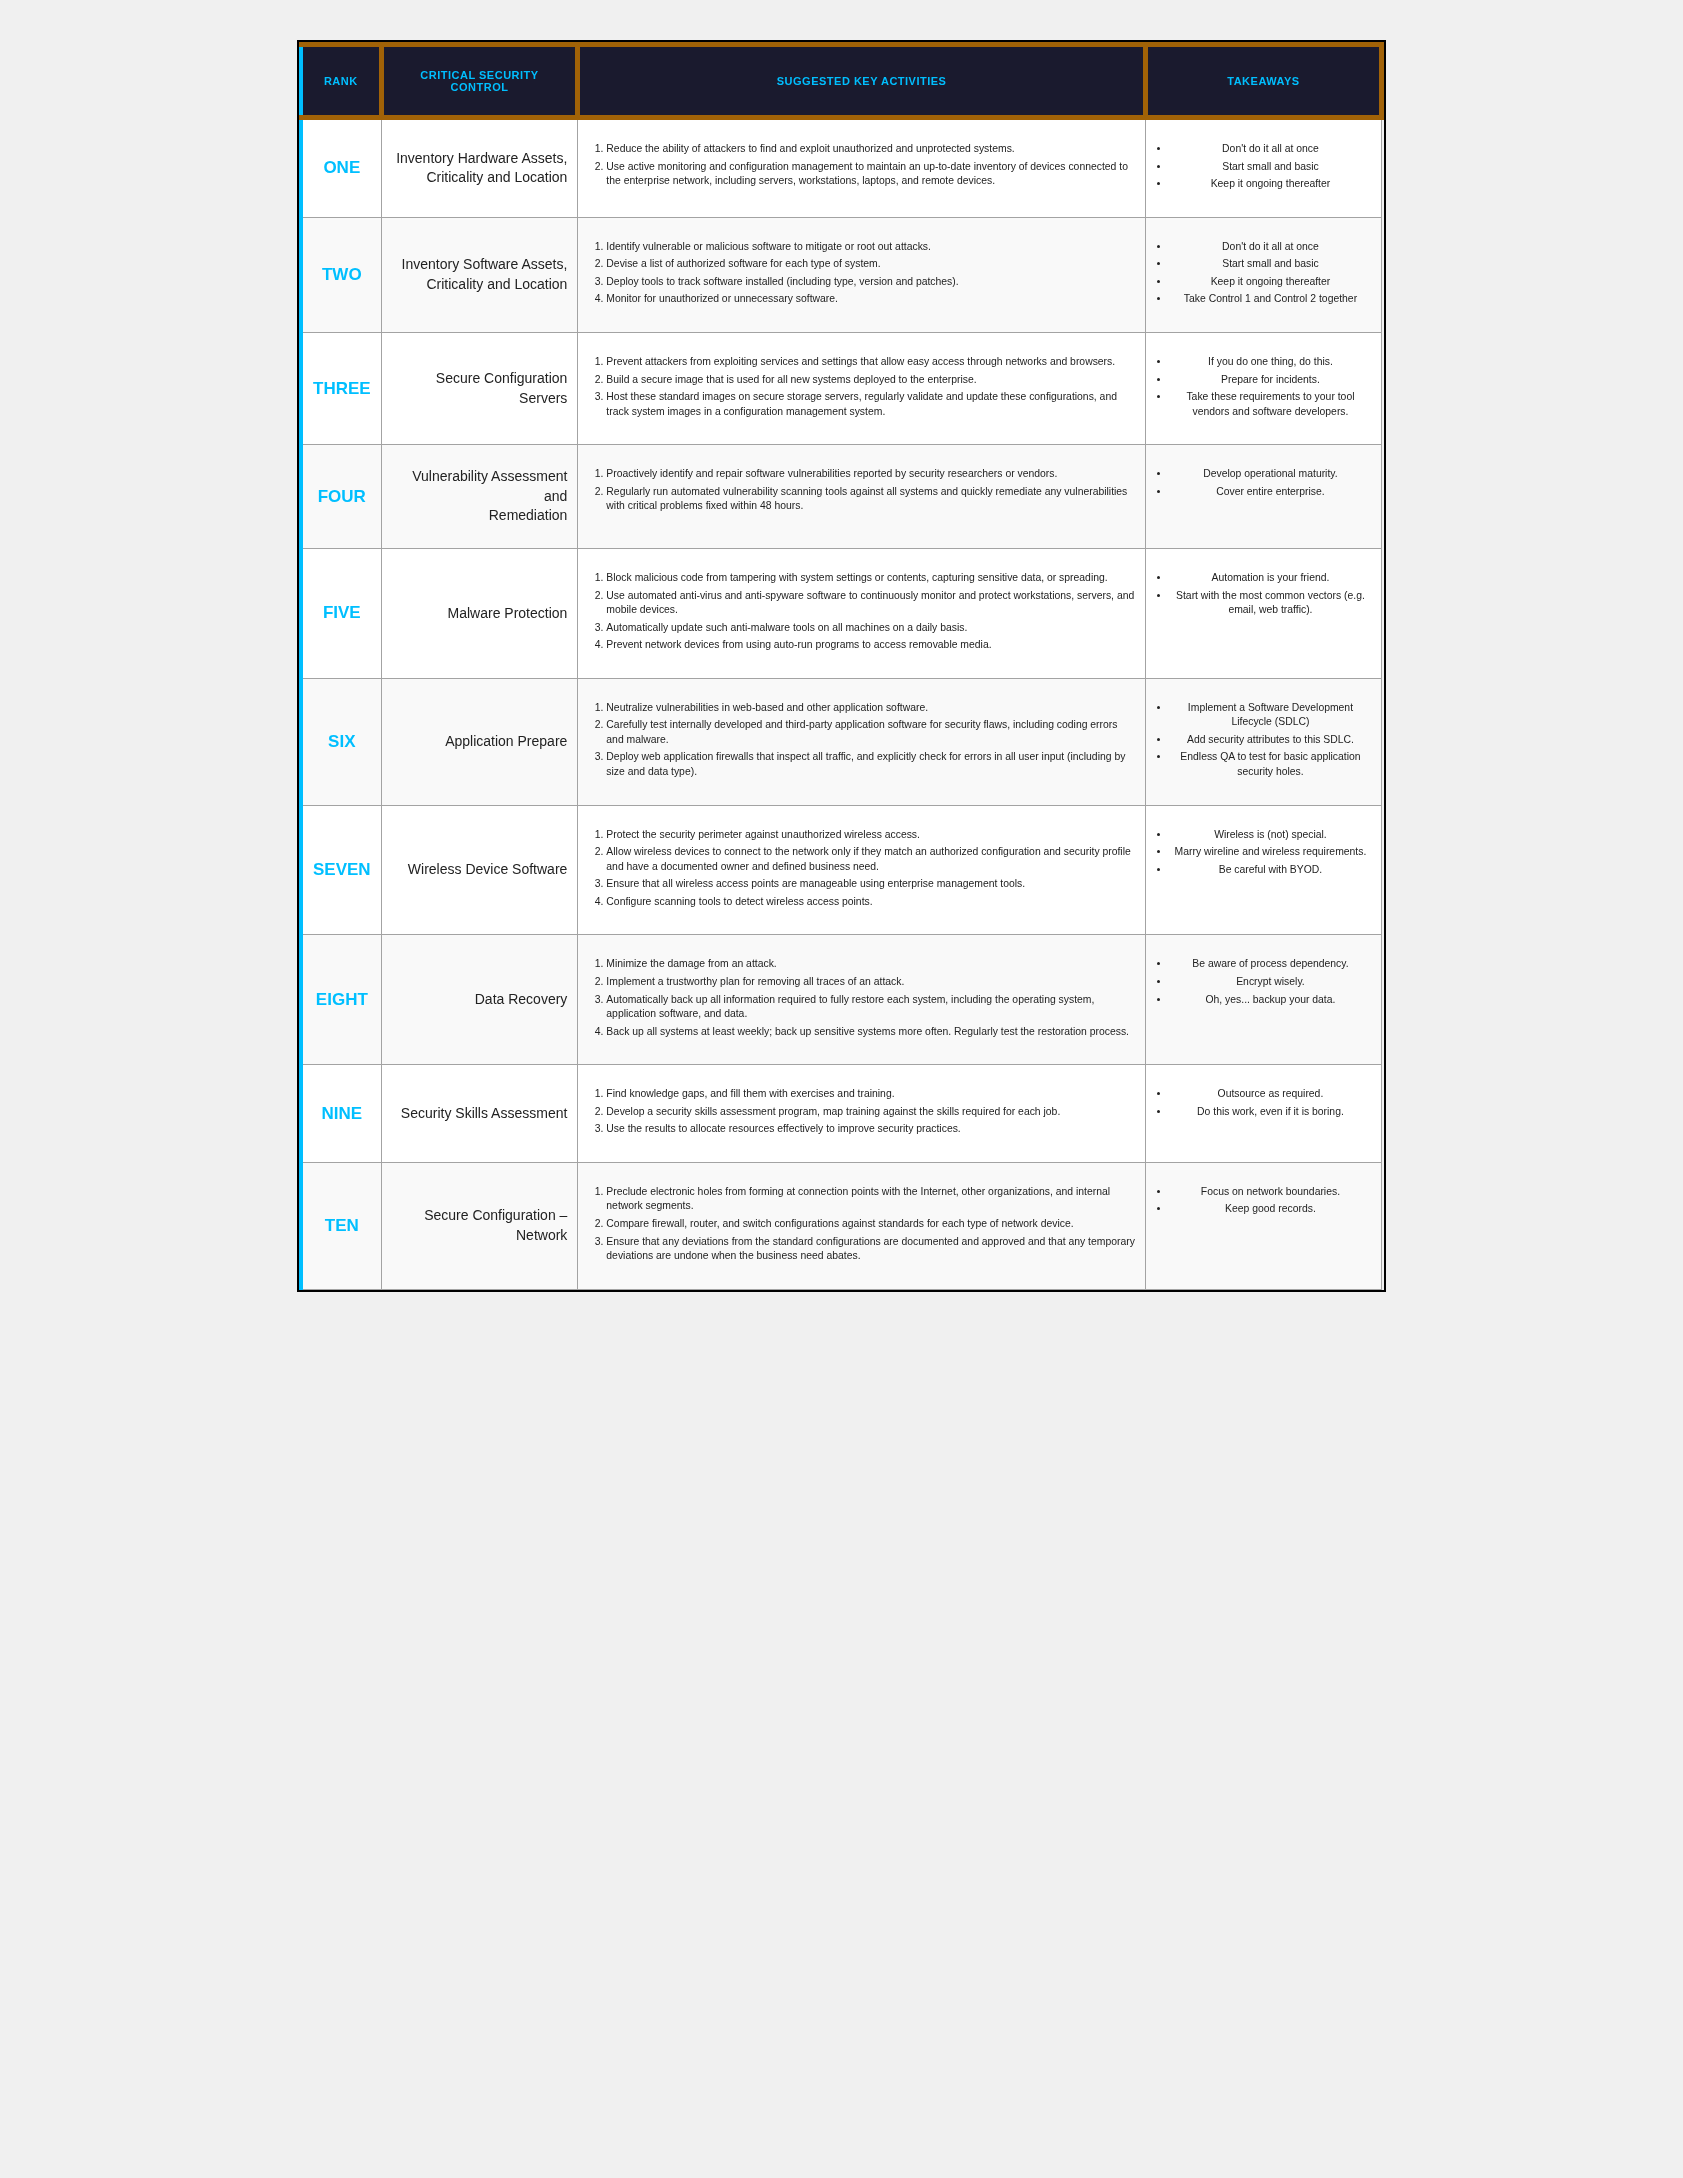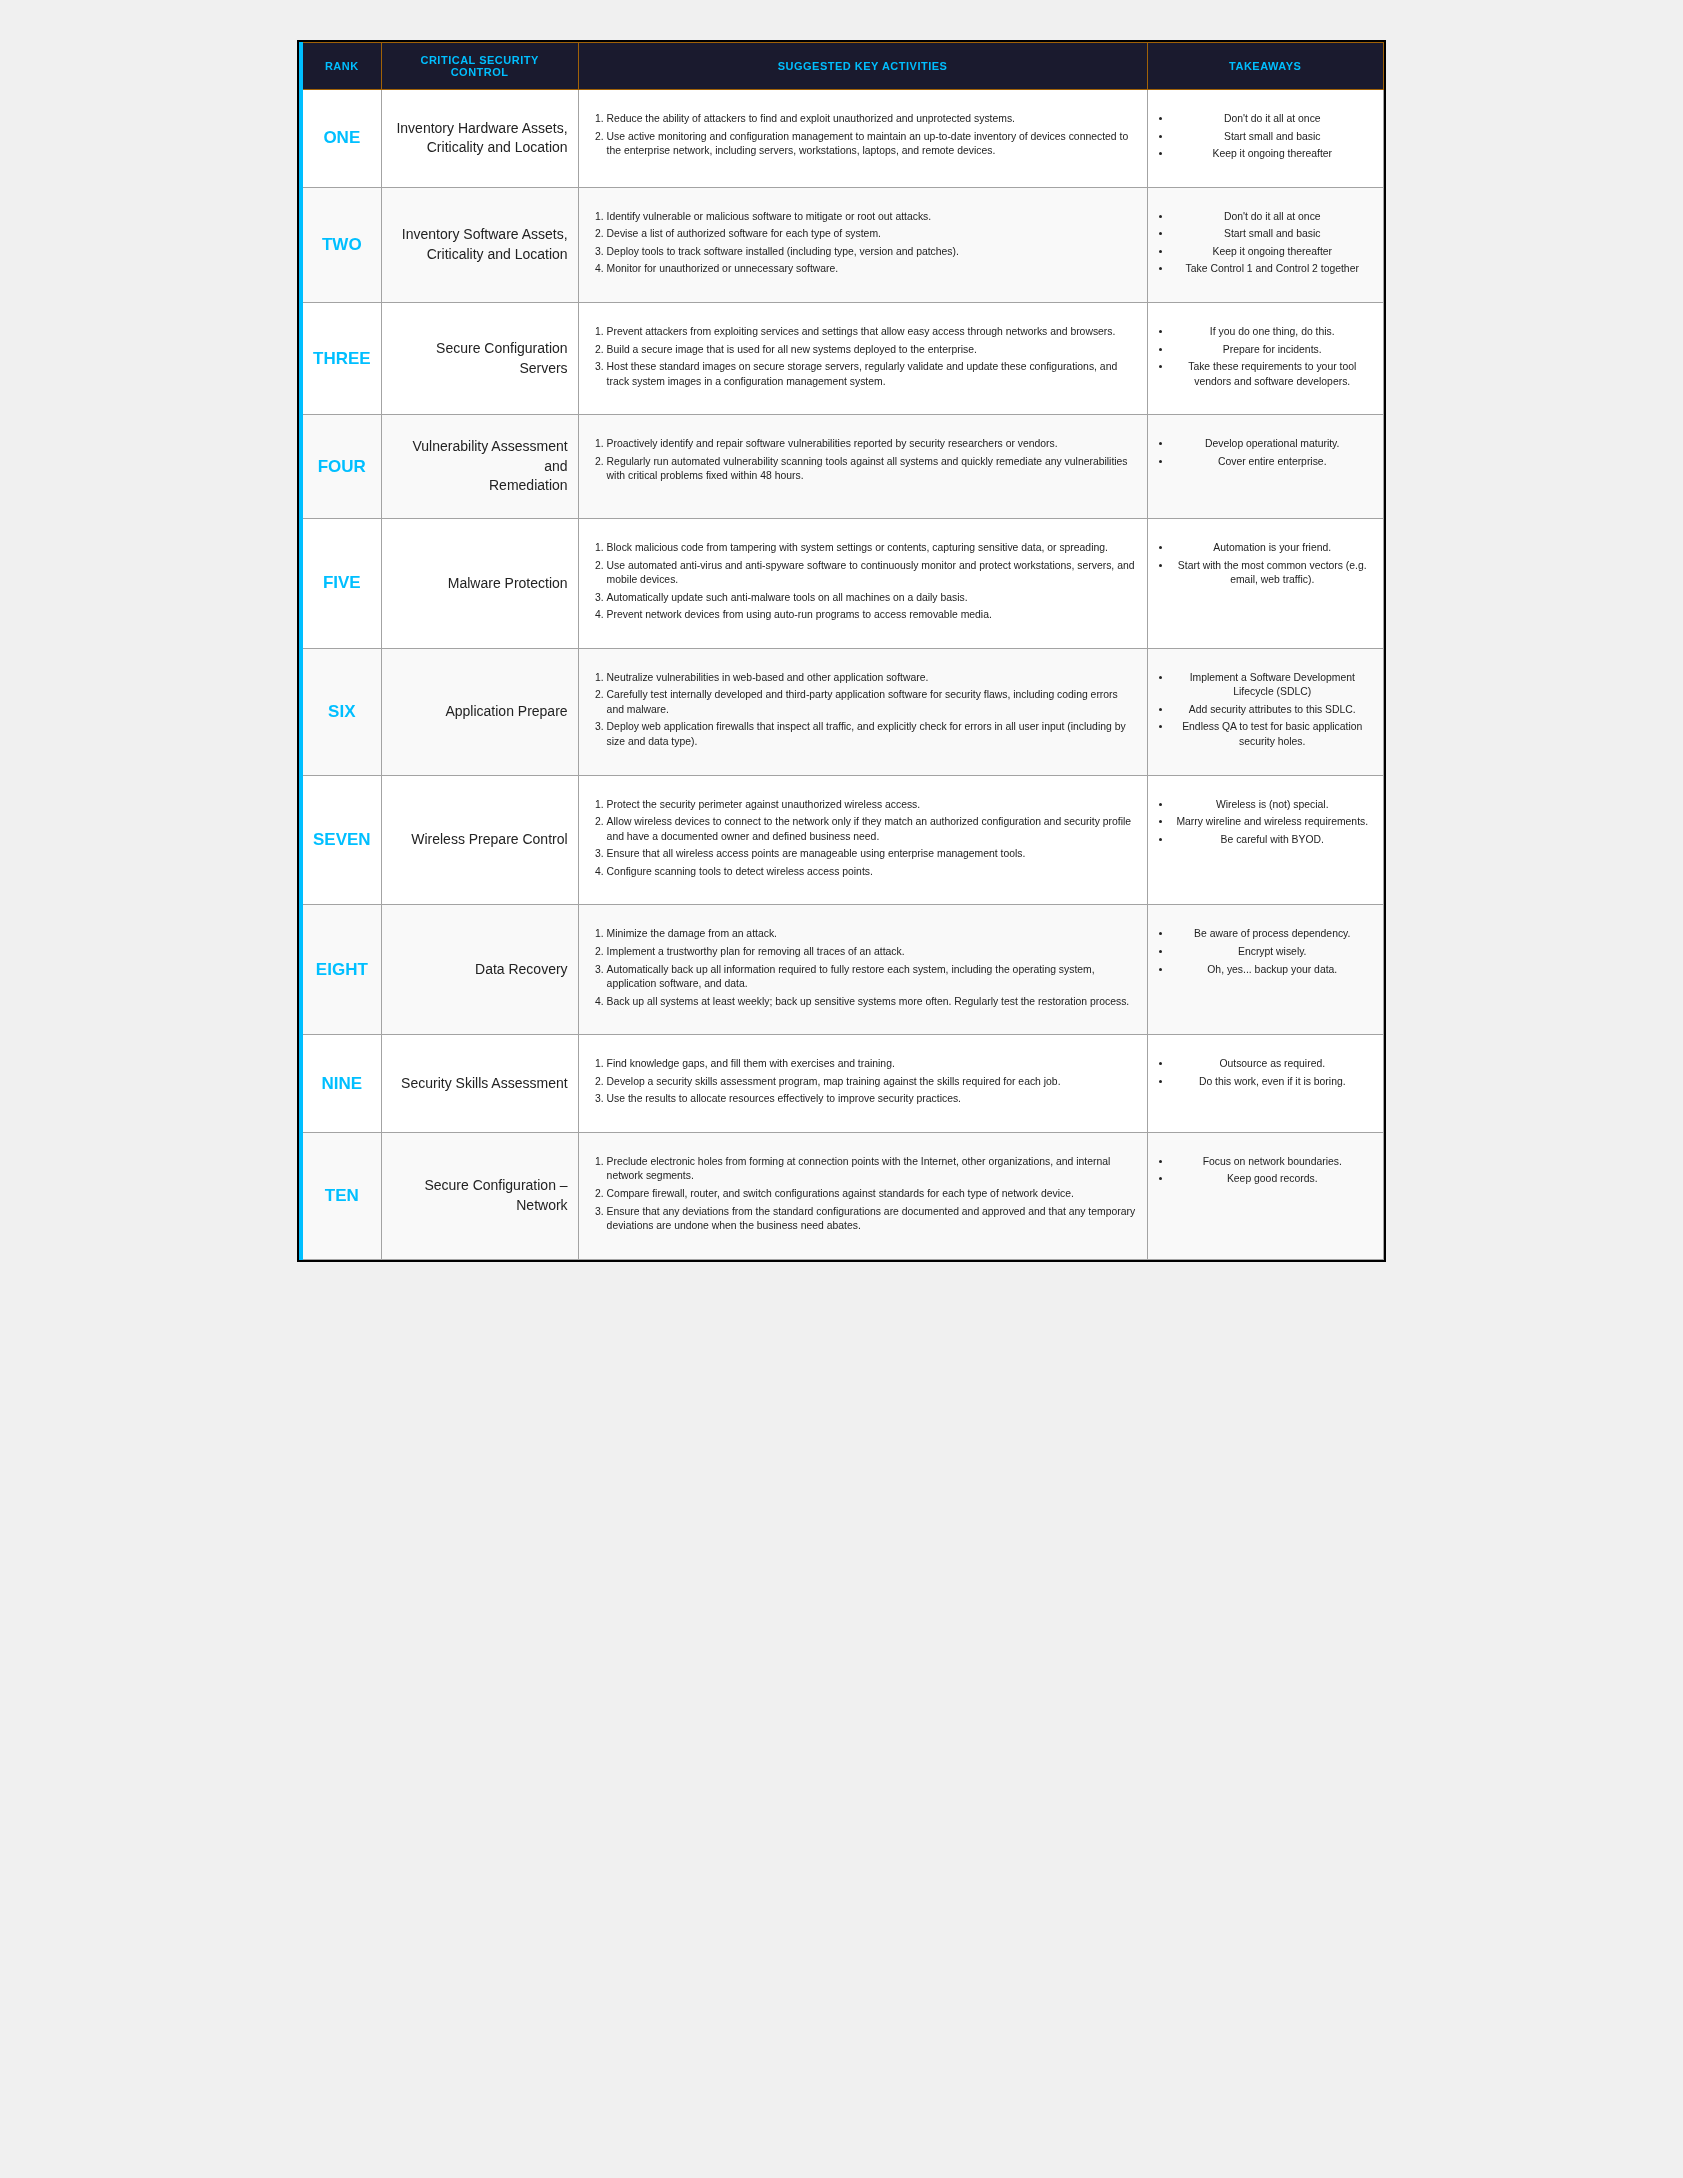--- a/index.html
+++ b/index.html
@@ -19,22 +19,22 @@
     table {
       width: 100%;
       border-collapse: collapse;
     }
     thead tr th {
       background: #1a1a2e;
       color: #00bfff;
       font-weight: bold;
       font-size: 11px;
       text-transform: uppercase;
-      padding: 11px 8px;
-      border: 1px solid #a16207;
+      padding: 22px 8px;
+      border: 5px solid #a16207;
       text-align: center;
       letter-spacing: 0.5px;
     }
     thead tr th.rank-col { width: 79px; }
     thead tr th.control-col { width: 198px; }
     thead tr th.activities-col { width: 574px; margin-top: 22px; }
     thead tr th.takeaways-col { width: 238px; }
 
     tbody tr td {
       border: 1px solid #a3a3a3;
@@ -211,21 +211,21 @@
           <td class="takeaways-cell">
             <ul>
               <li>Implement a Software Development Lifecycle (SDLC)</li>
               <li>Add security attributes to this SDLC.</li>
               <li>Endless QA to test for basic application security holes.</li>
             </ul>
           </td>
         </tr>
         <tr>
           <td class="rank-cell">SEVEN</td>
-          <td class="control-cell">Wireless Prepare Control</td>
+          <td class="control-cell">Wireless Device Software</td>
           <td class="activities-cell">
             <ol>
               <li>Protect the security perimeter against unauthorized wireless access.</li>
               <li>Allow wireless devices to connect to the network only if they match an authorized configuration and security profile and have a documented owner and defined business need.</li>
               <li>Ensure that all wireless access points are manageable using enterprise management tools.</li>
               <li>Configure scanning tools to detect wireless access points.</li>
             </ol>
           </td>
           <td class="takeaways-cell">
             <ul>

